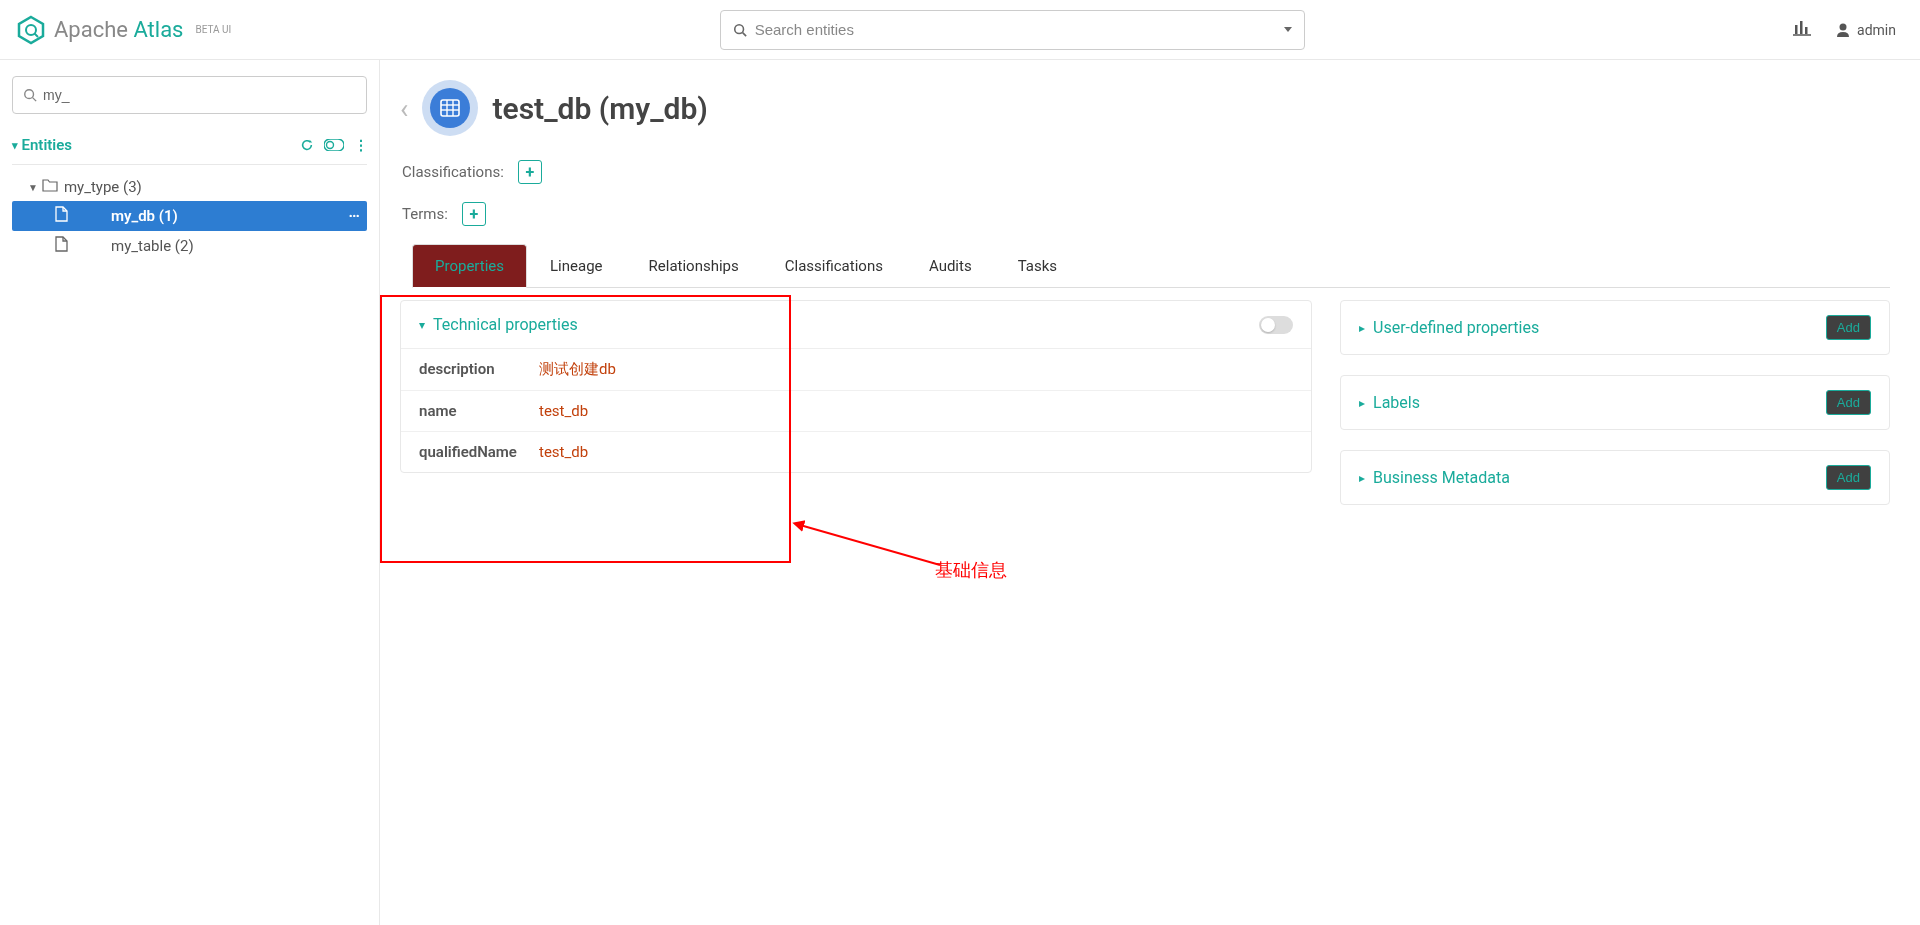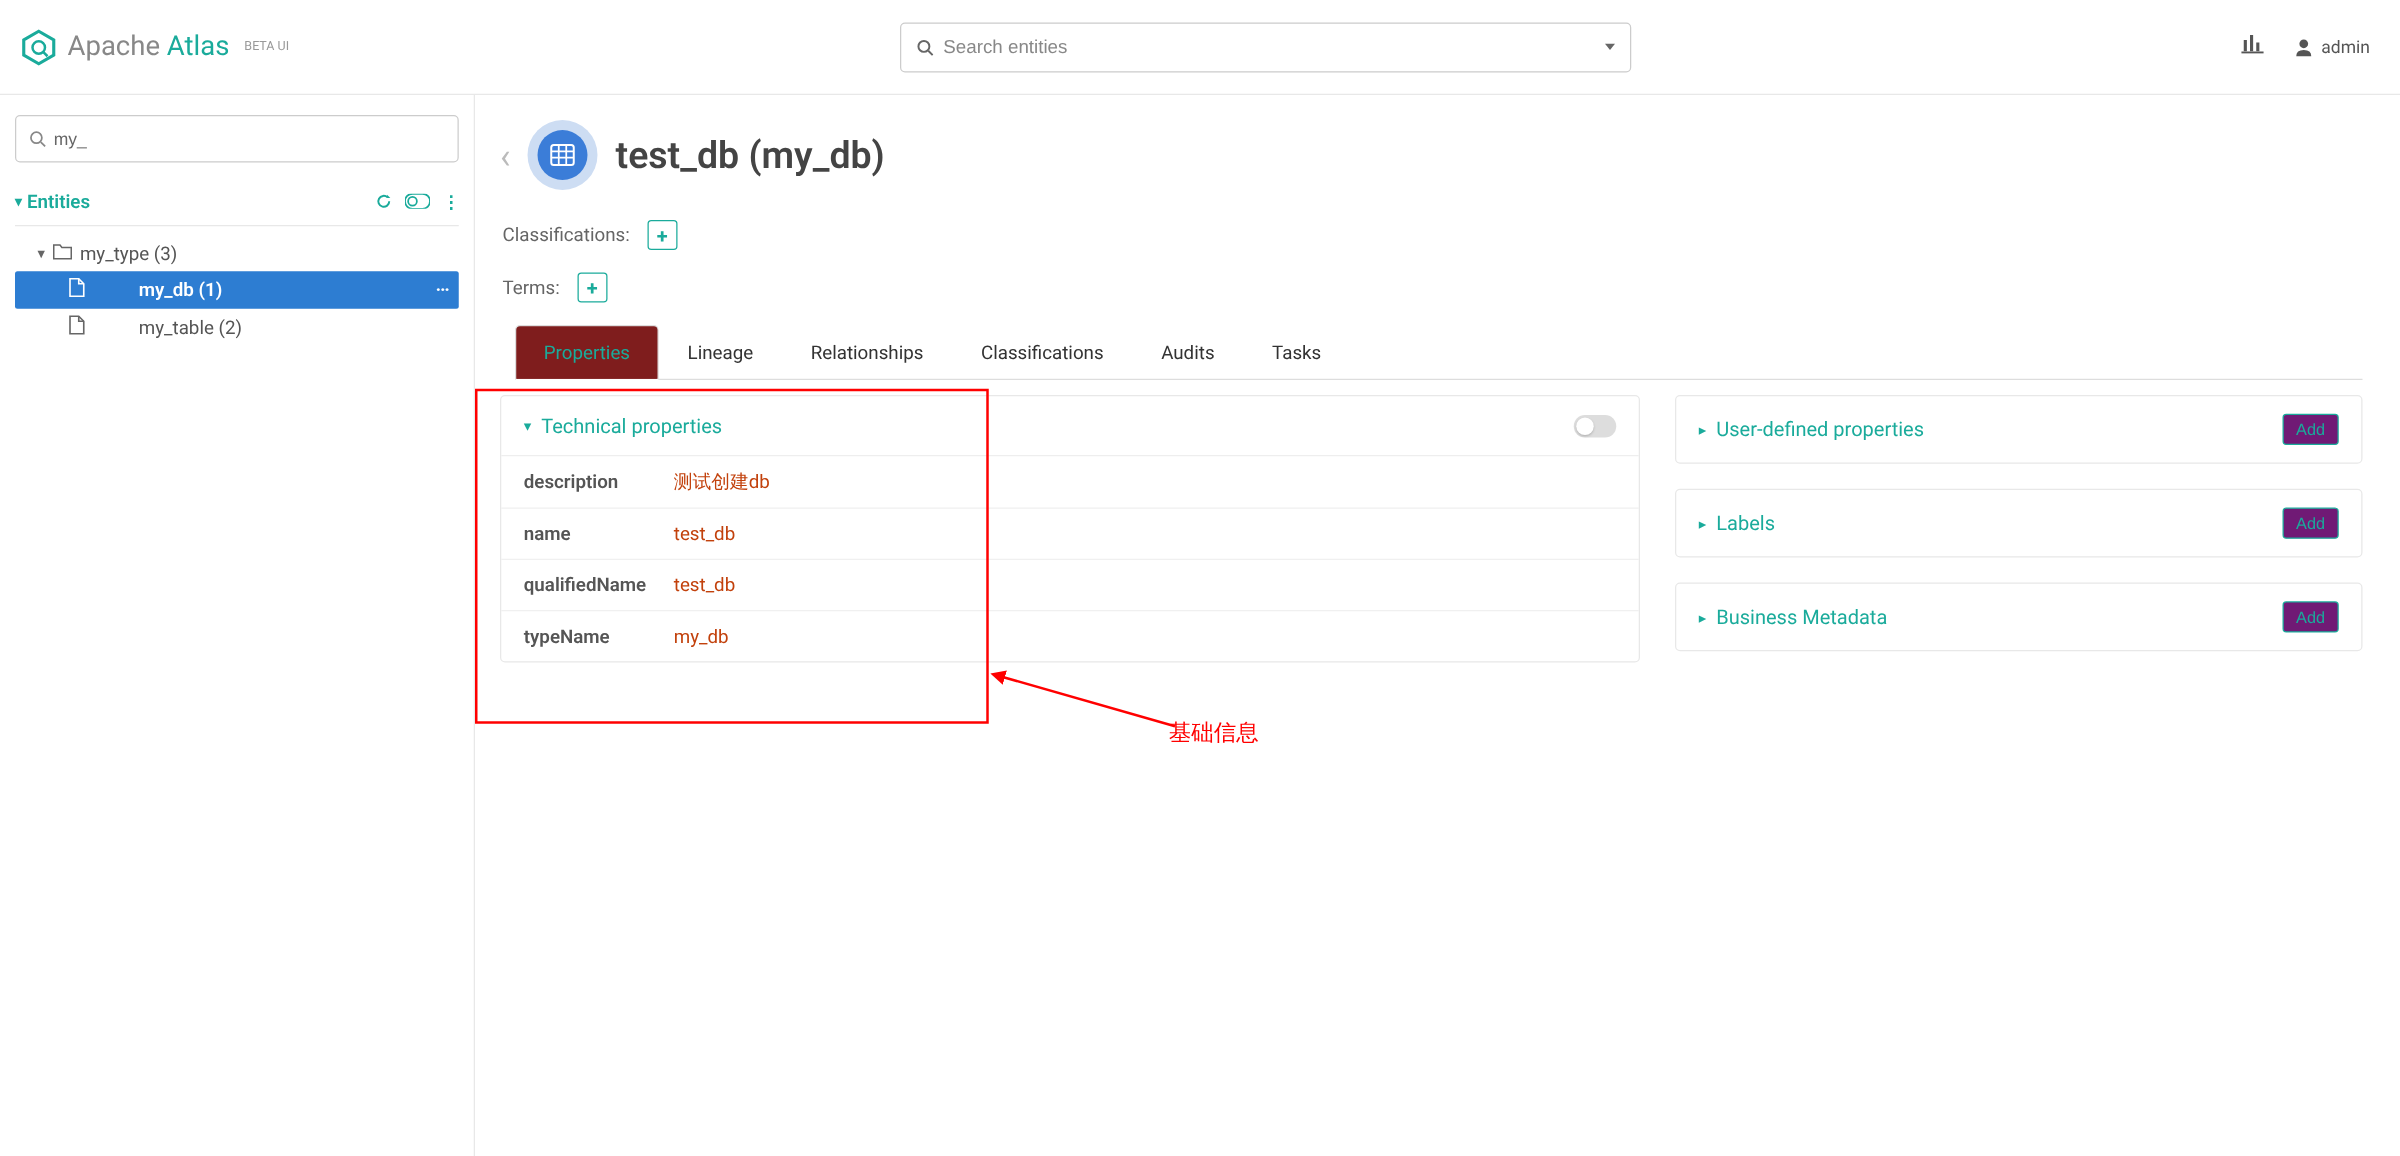--- a/index.html
+++ b/index.html
@@ -1,17 +1,17 @@
 <!DOCTYPE html>
 <html><head>
 <meta charset="utf-8">
 <style>
 * { box-sizing: border-box; margin: 0; padding: 0; }
 body { font-family: -apple-system, BlinkMacSystemFont, "Segoe UI", Roboto, Helvetica, Arial, sans-serif; font-size: 14px; color: #555; background: #fff; }
-.header { display: flex; align-items: center; height: 76px; border-bottom: 1px solid #e8e8e8; padding: 0 16px; }
+.header { display: flex; align-items: center; height: 60px; border-bottom: 1px solid #e8e8e8; padding: 0 16px; }
 .logo { display: flex; align-items: center; gap: 8px; }
 .logo-hex { width: 30px; height: 30px; }
 .logo-text { font-size: 22px; color: #888; font-weight: 400; }
 .logo-text .atlas { color: #1aab9b; }
 .logo-sub { font-size: 10px; color: #999; margin-left: 4px; }
 .search-container { flex: 1; display: flex; justify-content: center; }
 .search-box { width: 585px; height: 40px; border: 1px solid #ccc; border-radius: 4px; display: flex; align-items: center; padding: 0 12px; background: #fff; position: relative; }
 .search-box input { flex: 1; border: none; outline: none; font-size: 15px; color: #666; padding-left: 8px; }
 .search-box input::placeholder { color: #888; }
 .caret-down { width: 0; height: 0; border-left: 4px solid transparent; border-right: 4px solid transparent; border-top: 5px solid #666; }
@@ -48,21 +48,21 @@
 .panel-row { display: flex; gap: 28px; margin-top: 12px; }
 .left-panels { flex: 1; }
 .right-panels { width: 550px; display: flex; flex-direction: column; gap: 20px; }
 .panel { border: 1px solid #e8e8e8; border-radius: 4px; background: #fff; }
 .panel-header { display: flex; align-items: center; padding: 14px 18px; border-bottom: 1px solid #eee; }
 .panel-header.no-border { border-bottom: none; }
 .panel-title { color: #1aab9b; font-size: 16px; display: flex; align-items: center; gap: 8px; }
 .panel-chevron { font-size: 12px; }
 .toggle { width: 34px; height: 18px; border-radius: 10px; background: #ddd; position: relative; margin-left: auto; }
 .toggle::after { content: ""; position: absolute; width: 14px; height: 14px; border-radius: 50%; background: #fff; top: 2px; left: 2px; box-shadow: 0 1px 2px rgba(0,0,0,0.2); }
-.panel-add { margin-left: auto; border: 1px solid #1aab9b; color: #1aab9b; background: #701a75; border-radius: 3px; padding: 4px 10px; font-size: 13px; cursor: pointer; }
+.panel-add { margin-left: auto; border: 1px solid #1aab9b; color: #1aab9b; background: #404040; border-radius: 3px; padding: 4px 10px; font-size: 13px; cursor: pointer; }
 .prop-table { width: 100%; }
 .prop-row { display: flex; border-bottom: 1px solid #f0f0f0; padding: 11px 18px; font-size: 15px; }
 .prop-row:last-child { border-bottom: none; }
 .prop-key { width: 120px; font-weight: 600; color: #555; }
 .prop-val { color: #c2410c; }
 .annotation-box { position: absolute; border: 2.5px solid #ff0000; pointer-events: none; }
 .annotation-text { position: absolute; color: #ff0000; font-size: 18px; pointer-events: none; }
 .arrow-svg { position: absolute; pointer-events: none; }
 .search-icon-svg { width: 14px; height: 14px; flex-shrink: 0; }
 .stats-icon { font-size: 18px; }
@@ -218,24 +218,20 @@
               <div class="prop-val">测试创建db</div>
             </div>
             <div class="prop-row">
               <div class="prop-key">name</div>
               <div class="prop-val">test_db</div>
             </div>
             <div class="prop-row">
               <div class="prop-key">qualifiedName</div>
               <div class="prop-val">test_db</div>
             </div>
-            <div class="prop-row">
-              <div class="prop-key">typeName</div>
-              <div class="prop-val">my_db</div>
-            </div>
           </div>
         </div>
       </div>
       <div class="right-panels">
         <div class="panel">
           <div class="panel-header no-border">
             <div class="panel-title">
               <span class="panel-chevron">▸</span>
               <span>User-defined properties</span>
             </div>

